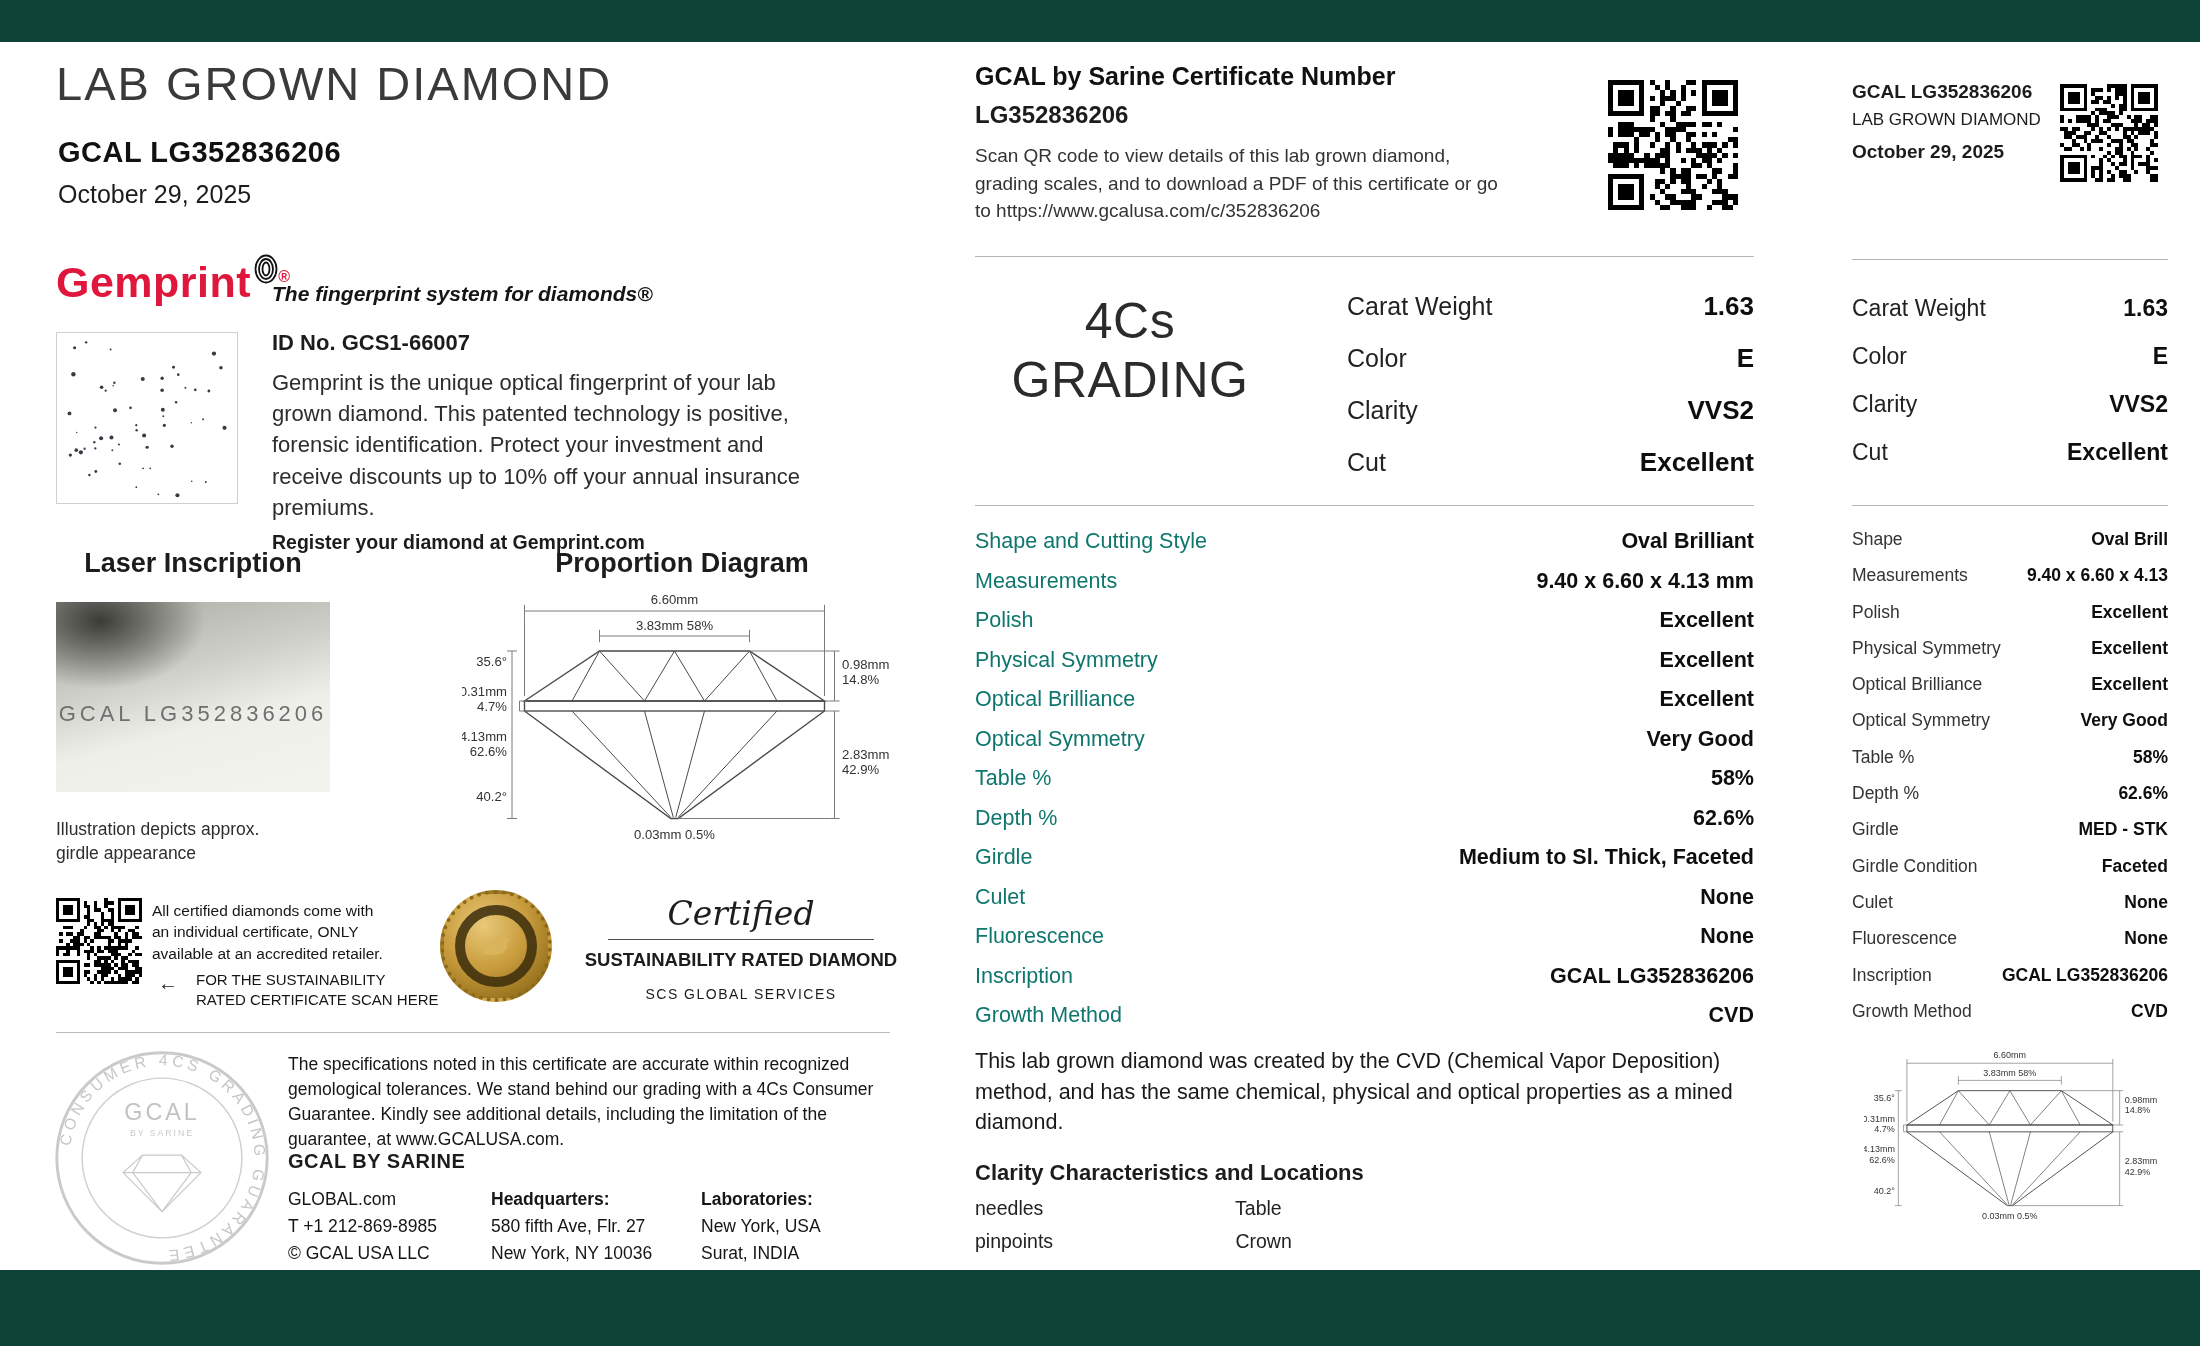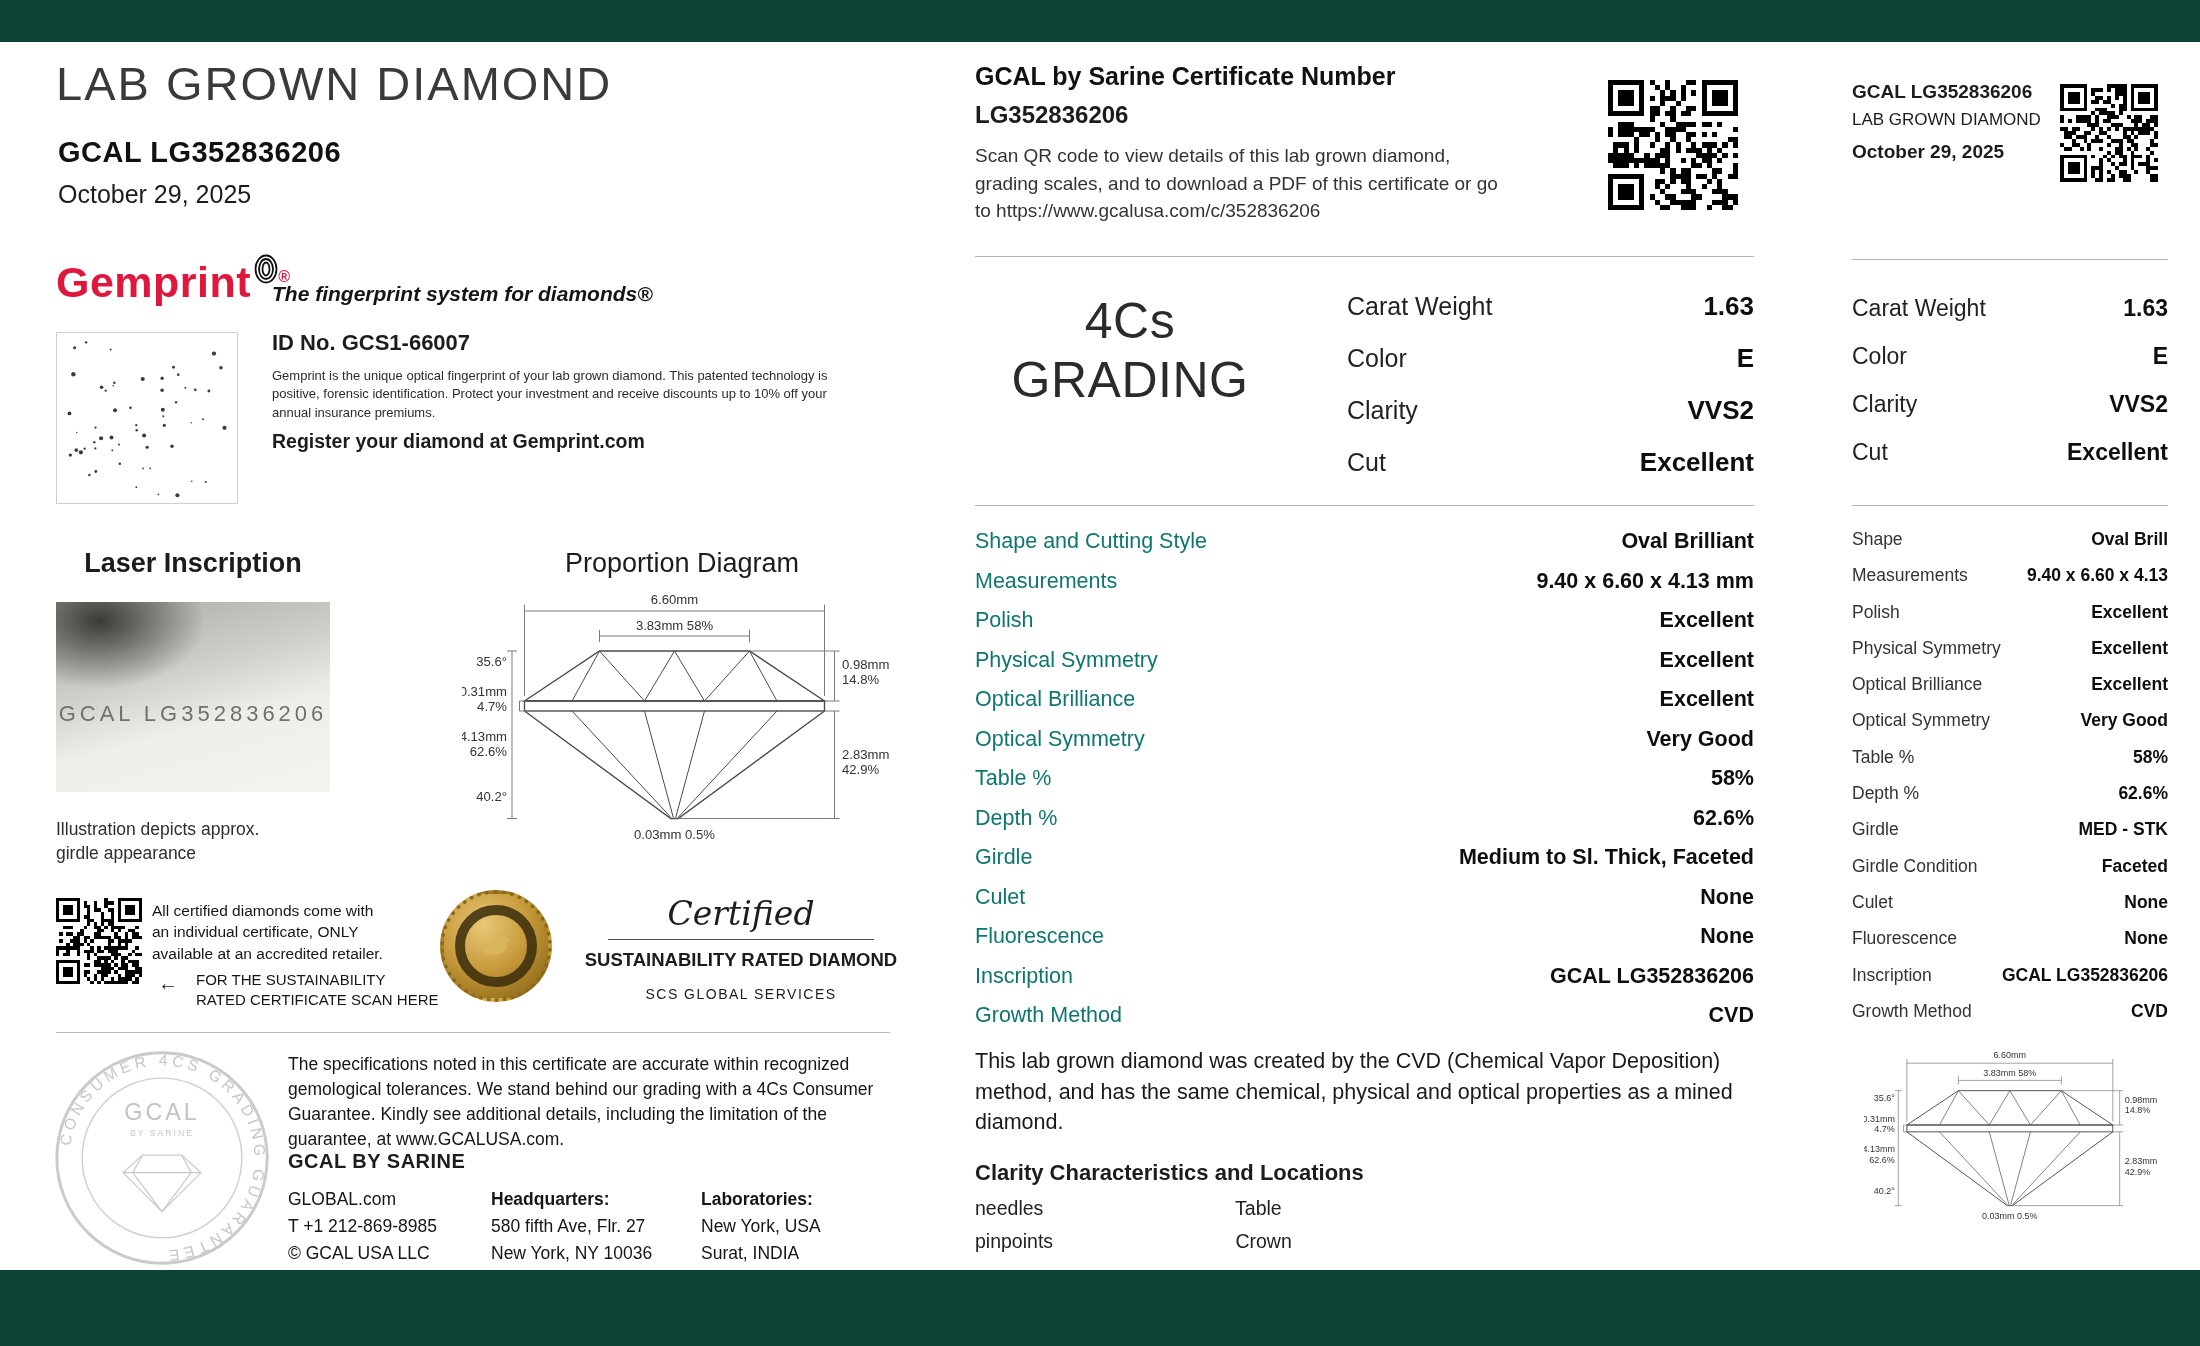--- a/index.html
+++ b/index.html
@@ -16,26 +16,26 @@
   .title { position:absolute; left:56px; top:56px; font-size:47px; font-weight:400; letter-spacing:2px; color:#3a3a3a; }
   .cert-no { position:absolute; left:58px; top:136px; font-size:29px; font-weight:700; letter-spacing:.5px; color:#111; }
   .date { position:absolute; left:58px; top:180px; font-size:25px; color:#1c1c1c; }
 
   .gp-logo { position:absolute; left:56px; top:258px; font-size:43px; font-weight:700; color:#e0173c; letter-spacing:.5px; }
   .gp-logo .fp { display:inline-block; width:24px; height:30px; vertical-align:top; margin:-4px 0 0 3px; }
   .gp-logo sup { font-size:16px; color:#e0173c; }
   .gp-right { position:absolute; left:272px; top:282px; width:560px; }
   .gp-tagline { font-style:italic; font-weight:700; font-size:21px; color:#151515; }
   .gp-id { font-weight:700; font-size:22px; margin-top:24px; }
-  .gp-desc { font-size:13px; line-height:1.42; color:#2c2c2c; margin-top:11px; }
+  .gp-desc { font-size:22px; line-height:1.42; color:#2c2c2c; margin-top:11px; }
   .gp-register { font-weight:700; font-size:19.5px; margin-top:8px; }
   .gp-dots { position:absolute; left:56px; top:332px; width:182px; height:172px; border:1px solid #cfcfcf; background:#fff; }
 
   .laser-heading { position:absolute; left:56px; top:548px; width:274px; text-align:center; font-size:27px; font-weight:700; }
-  .prop-heading  { position:absolute; left:462px; top:548px; width:440px; text-align:center; font-size:27px; font-weight:400; }
+  .prop-heading  { position:absolute; left:462px; top:548px; width:440px; text-align:center; font-size:27px; font-weight:700; }
   .laser-img { position:absolute; left:56px; top:602px; width:274px; height:190px;
     background:
       radial-gradient(ellipse 62% 58% at 16% 10%, rgba(42,42,38,.88), rgba(42,42,38,0) 62%),
       linear-gradient(165deg,#a9a9a3 0%,#cfcfc9 38%,#efefe9 62%,#f4f4ee 100%);
     display:flex; align-items:center; justify-content:center; }
   .laser-text { margin-top:34px; font-size:22px; letter-spacing:4px; color:#6f6f6f; }
   .laser-caption { position:absolute; left:56px; top:818px; font-size:17.5px; line-height:1.35; color:#2e2e2e; white-space:pre-line; }
   .prop-large { position:absolute; left:462px; top:586px; width:440px; height:265px; }
   .prop-small { position:absolute; left:1864px; top:1046px; width:302px; height:182px; }
   .propsvg text { font-family:"Liberation Sans","DejaVu Sans",sans-serif; }

